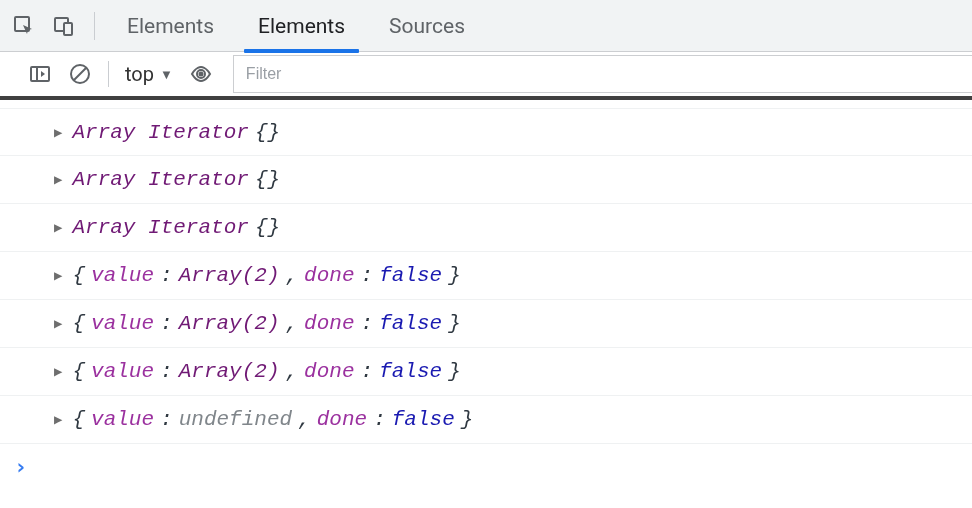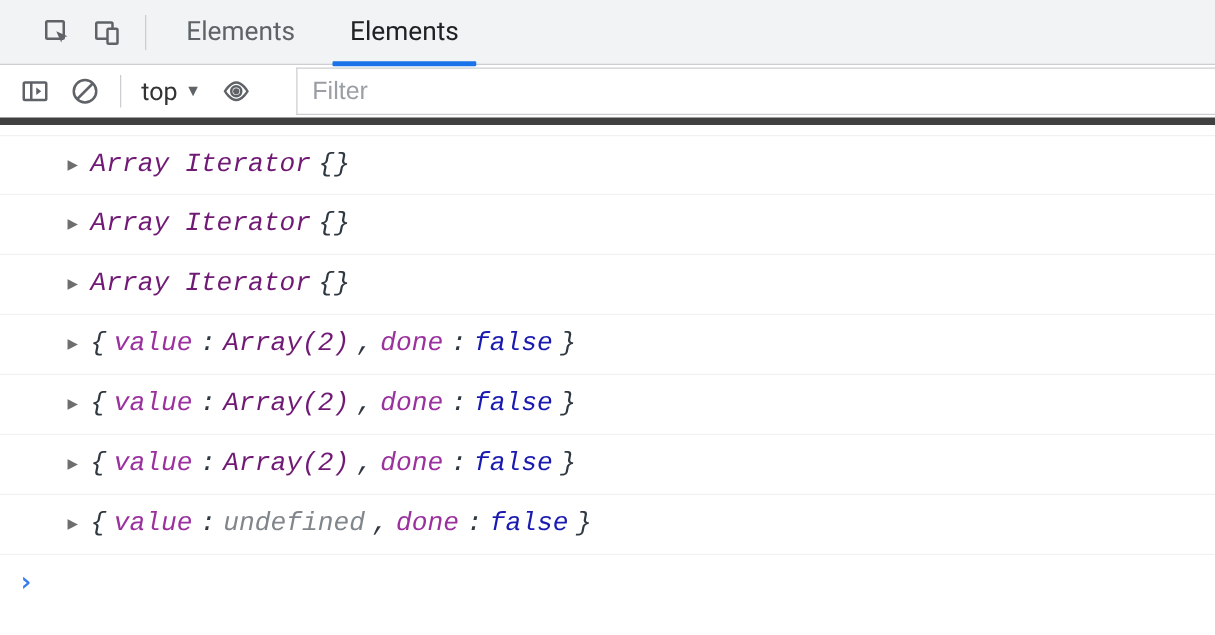--- a/index.html
+++ b/index.html
@@ -11,21 +11,21 @@
       width: 972px;
       height: 508px;
       overflow: hidden;
     }
     .tab-bar {
       display: flex;
       align-items: center;
       height: 52px;
       background: #f1f3f4;
       border-bottom: 1px solid #ccced1;
-      padding-left: 26px;
+      padding-left: 4px;
     }
     .tab-icon {
       display: flex;
       align-items: center;
       justify-content: center;
       width: 40px;
       height: 52px;
       color: #5f6367;
     }
     .tab-icon svg { width: 24px; height: 24px; }
@@ -55,22 +55,22 @@
       left: 8px;
       right: 8px;
       height: 4px;
       background: #1a73e8;
       border-radius: 1px;
     }
     .toolbar {
       display: flex;
       align-items: center;
       height: 48px;
-      border-bottom: 6px solid #404040;
-      padding-left: 8px;
+      border-bottom: 4px solid #404040;
+      padding-left: 20px;
       background: #fff;
       justify-content: flex-end;
     }
     .tool-btn {
       display: flex;
       align-items: center;
       justify-content: center;
       width: 40px;
       height: 48px;
       color: #5f6367;
@@ -90,23 +90,23 @@
       font-size: 20px;
       cursor: pointer;
       padding: 0 8px;
       gap: 6px;
     }
     .context-selector .tri { font-size: 13px; color: #5f6367; }
     .filter-input {
       flex: 1;
       height: 38px;
       border: 1px solid #ccced1;
-      margin-left: 28px;
+      margin-left: 12px;
       padding: 0 12px;
-      font-size: 20px;
+      font-size: 16px;
       color: #15803d;
       outline: none;
       border-right: none;
     }
     .filter-input::placeholder { color: #9a9fa5; }
     .console-body {
       font-family: Consolas, "Courier New", monospace;
       font-size: 21px;
       font-style: italic;
       color: #303942;
@@ -158,20 +158,21 @@
   </div>
   <div class="tab-icon">
     <svg viewBox="0 0 24 24" fill="none" stroke="currentColor" stroke-width="2">
       <rect x="3" y="4" width="13" height="13" rx="1"></rect>
       <rect x="12" y="9" width="8" height="12" rx="1" fill="#f1f3f4"></rect>
     </svg>
   </div>
   <div class="tab-divider"></div>
   <div class="tab">Elements</div>
   <div class="tab active">Elements</div>
+  <div class="tab">Sources</div>
 </div>
 
 <div class="toolbar">
   <div class="tool-btn">
     <svg viewBox="0 0 24 24" fill="none" stroke="currentColor" stroke-width="2">
       <rect x="3" y="5" width="18" height="14" rx="1"></rect>
       <line x1="9" y1="5" x2="9" y2="19"></line>
       <path d="M13 9 L17 12 L13 15 Z" fill="currentColor" stroke="none"></path>
     </svg>
   </div>

